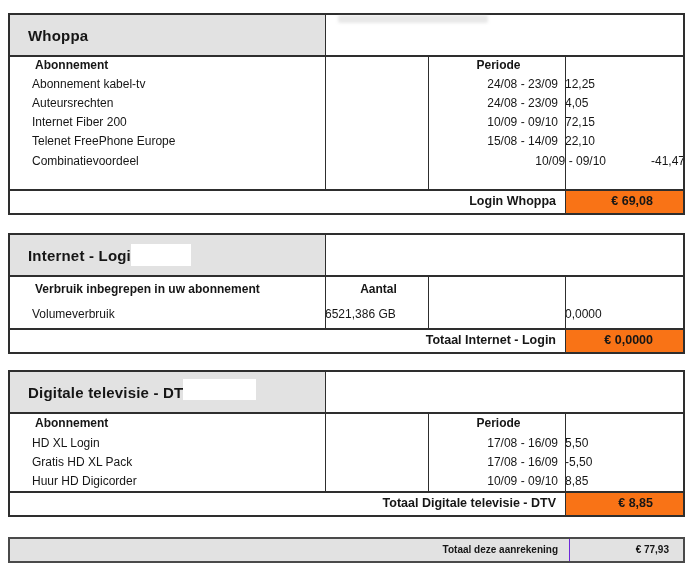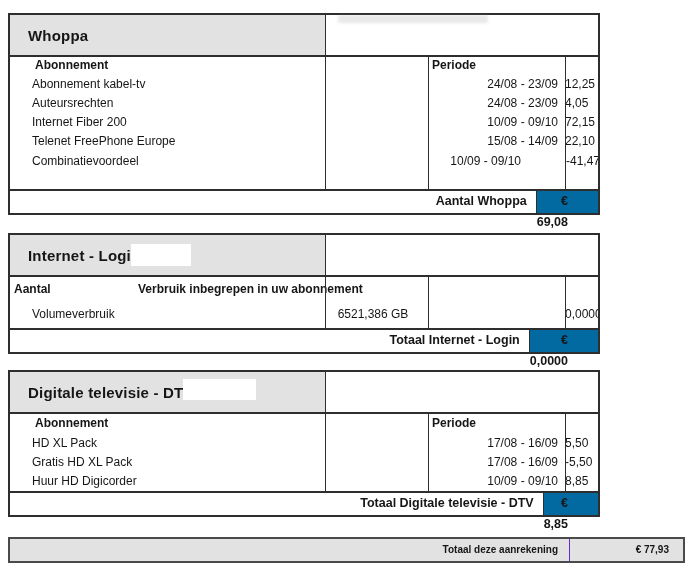--- a/index.html
+++ b/index.html
@@ -1,53 +1,53 @@
 <!DOCTYPE html>
 <html><head>
 <meta charset="utf-8">
 <style>
   html,body{margin:0;padding:0;background:#fff;}
   .page{
     position:relative;width:690px;height:573px;background:#ffffff;
     font-family:"Liberation Sans",sans-serif;color:#161616;overflow:hidden;
   }
   .tbl{
-    position:absolute;left:8px;width:592px;box-sizing:border-box;
+    position:absolute;left:8px;width:677px;box-sizing:border-box;
     border:2px solid #2e2e2e;background:#fff;
   }
   
   .hdr{height:42px;display:flex;box-sizing:border-box;border-bottom:2px solid #2e2e2e;}
   .hdr-left{
     width:316px;box-sizing:border-box;background:#e2e2e2;border-right:1px solid #2e2e2e;
     display:flex;align-items:center;padding-left:18px;position:relative;
   }
   .hdr-right{flex:1;position:relative;background:#fff;}
   .sec-title{font-weight:bold;font-size:15px;letter-spacing:.2px;}
   .redact{position:absolute;background:#ffffff;}
   .smudge{position:absolute;background:rgba(150,150,150,.22);filter:blur(1.5px);border-radius:2px;}
   
   .body{position:relative;}
   .vline{position:absolute;top:0;bottom:0;width:1px;background:#2e2e2e;}
   .v1{left:315px}.v2{left:418px}.v3{left:555px}
   .row{display:flex;font-size:12px;line-height:19px;}
   .c{box-sizing:border-box;overflow:hidden;white-space:nowrap;}
   .c1{width:315px;padding-left:22px;}
-  .c2{width:103px;text-align:center;padding-right:7px;}
+  .c2{width:103px;text-align:left;padding-right:7px;}
   .c3{width:137px;text-align:right;padding-right:7px;padding-left:12px;}
   .c4{flex:1;padding-right:32px;}
   .head-row{font-weight:bold;}
   .head-row .c1{padding-left:25px;}
-  .head-row .c2,.head-row .c3{text-align:left;padding-left:4px;padding-right:0;}
+  .head-row .c2,.head-row .c3{text-align:center;padding-left:4px;padding-right:0;}
   .note-row{font-size:10px;font-style:italic;line-height:15px;}
   .note-row .c1{width:360px;}
   
   .foot{height:24px;display:flex;box-sizing:border-box;border-top:2px solid #2e2e2e;
         font-weight:bold;font-size:12.5px;align-items:stretch;}
   .foot-label{width:555px;box-sizing:border-box;text-align:right;padding-right:9px;line-height:21px;}
-  .foot-amt{flex:1;box-sizing:border-box;border-left:1px solid #2e2e2e;background:#0369a1;
+  .foot-amt{flex:1;box-sizing:border-box;border-left:1px solid #2e2e2e;background:#f97316;
             text-align:right;padding-right:30px;line-height:21px;}
   
   .grand{
     position:absolute;left:8px;top:537px;width:677px;height:26px;box-sizing:border-box;
     border:2px solid #4a4a4a;background:#e2e2e2;display:flex;font-weight:bold;font-size:10px;
   }
   .grand-label{width:559px;box-sizing:border-box;text-align:right;padding-right:11px;line-height:22px;}
   .grand-amt{flex:1;box-sizing:border-box;border-left:1px solid #6d28d9;text-align:right;
              padding-right:14px;line-height:22px;}
   
@@ -110,40 +110,40 @@
         <div class="c c4">22,10</div>
       </div>
       <div class="row" style="line-height:21px;gap:38px;">
         <div class="c c1">Combinatievoordeel</div>
         <div class="c c2"></div>
         <div class="c c3">10/09 - 09/10</div>
         <div class="c c4">-41,47</div>
       </div>
     </div>
     <div class="foot">
-      <div class="foot-label">Aantal Whoppa</div>
+      <div class="foot-label">Login Whoppa</div>
       <div class="foot-amt">€ 69,08</div>
     </div>
   </section>
 
   <section class="tbl" id="tbl-internet">
     <div class="hdr">
       <div class="hdr-left">
         <span class="sec-title">Internet - Login</span>
         <div class="redact" style="left:121px;top:9px;width:60px;height:22px;"></div>
       </div>
       <div class="hdr-right"></div>
     </div>
     <div class="body">
       <div class="vline v1"></div>
       <div class="vline v2"></div>
       <div class="vline v3"></div>
       <div class="row head-row">
+        <div class="c c1">Verbruik inbegrepen in uw abonnement</div>
         <div class="c c2">Aantal</div>
-        <div class="c c1">Verbruik inbegrepen in uw abonnement</div>
         <div class="c c3"></div>
         <div class="c c4"></div>
       </div>
       <div class="row">
         <div class="c c1">Volumeverbruik</div>
         <div class="c c2">6521,386 GB</div>
         <div class="c c3"></div>
         <div class="c c4">0,0000</div>
       </div>
     </div>
@@ -165,21 +165,21 @@
       <div class="vline v1"></div>
       <div class="vline v2"></div>
       <div class="vline v3"></div>
       <div class="row head-row">
         <div class="c c1">Abonnement</div>
         <div class="c c2"></div>
         <div class="c c3">Periode</div>
         <div class="c c4"></div>
       </div>
       <div class="row">
-        <div class="c c1">HD XL Pack</div>
+        <div class="c c1">HD XL Login</div>
         <div class="c c2"></div>
         <div class="c c3">17/08 - 16/09</div>
         <div class="c c4">5,50</div>
       </div>
       <div class="row">
         <div class="c c1">Gratis HD XL Pack</div>
         <div class="c c2"></div>
         <div class="c c3">17/08 - 16/09</div>
         <div class="c c4">-5,50</div>
       </div>

